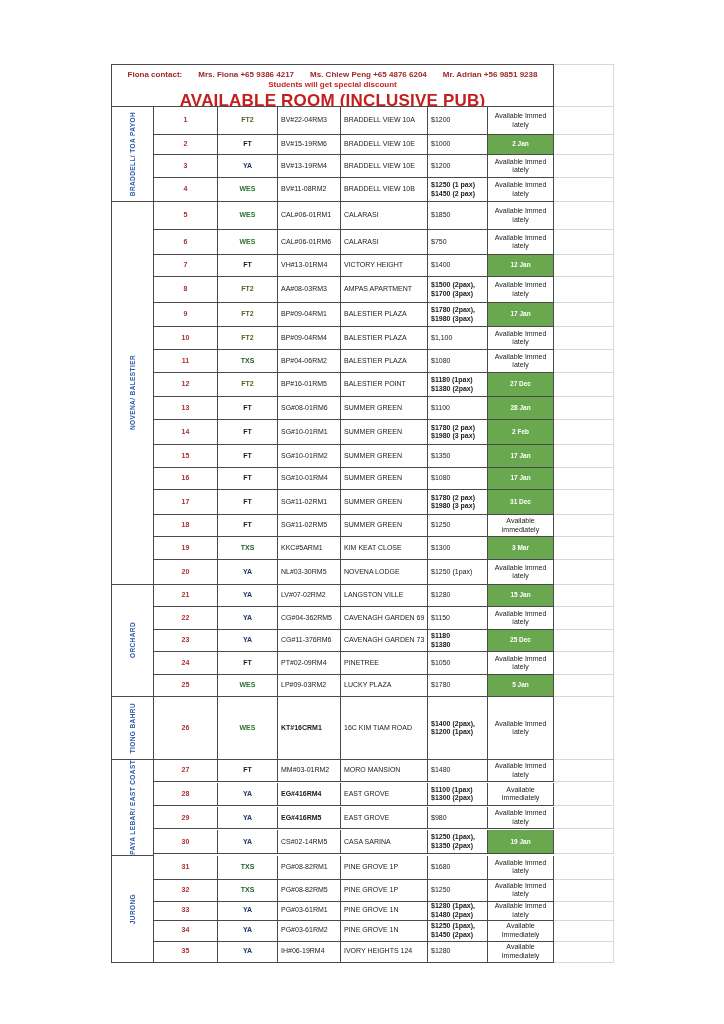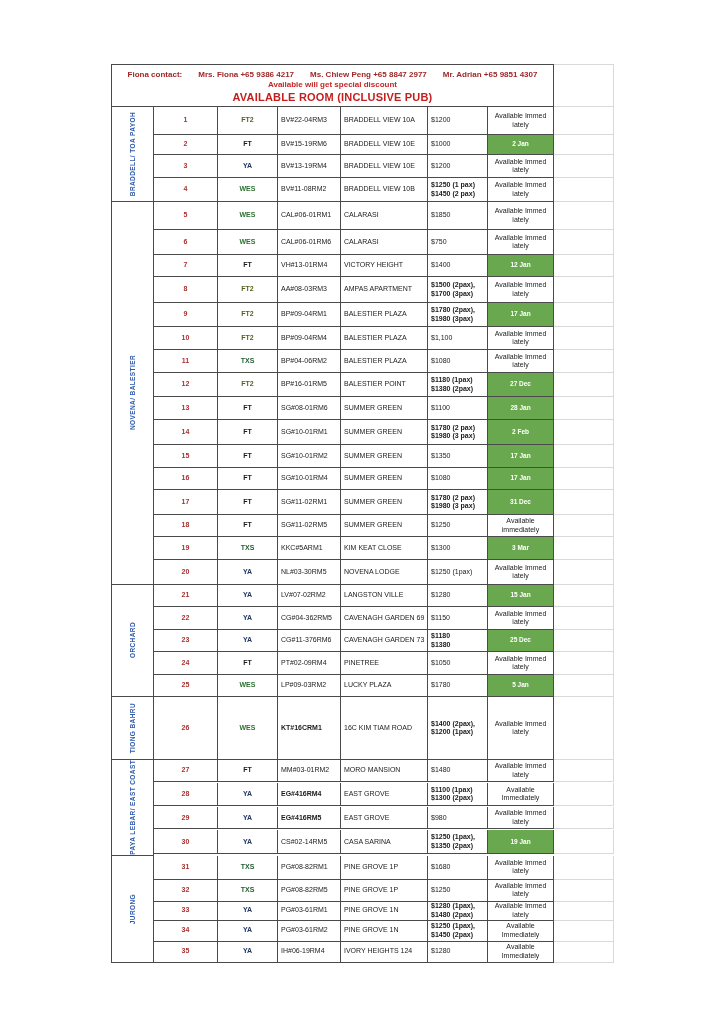--- a/index.html
+++ b/index.html
@@ -7,21 +7,21 @@
     --ghost:#d9d9d9;
   }
   *{box-sizing:border-box;margin:0;padding:0;}
   html,body{width:724px;height:1024px;background:#ffffff;font-family:"Liberation Sans",sans-serif;}
   .sheet{position:absolute;left:111px;top:64px;width:503px;border-left:1px solid var(--bd);}
   .hdr-row{display:flex;}
   .hdr-box{width:442px;height:43px;border:1px solid var(--bd);border-left:none;text-align:center;padding-top:3px;background:#fff;}
   .hdr-ghost{width:60px;height:43px;border-top:1px solid var(--ghost);border-right:1px solid var(--ghost);border-bottom:1px solid var(--ghost);}
   .contact-line{display:flex;justify-content:center;gap:16px;font-size:8px;font-weight:bold;height:12px;align-items:center;}
   .discount-line{font-size:8px;font-weight:bold;height:11px;}
-  .title-line{font-size:11px;font-weight:bold;letter-spacing:.2px;}
+  .title-line{font-size:17px;font-weight:bold;letter-spacing:.2px;}
   .group{display:grid;grid-template-columns:42px 64px 60px 63px 87px 60px 66px 60px;}
   .cell{border-right:1px solid var(--bd);border-bottom:1px solid var(--bd);display:flex;flex-direction:column;justify-content:center;overflow:hidden;font-size:7px;line-height:8.5px;color:#1a1a1a;background:#fff;}
   .center{align-items:center;text-align:center;}
   .left{align-items:flex-start;text-align:left;padding-left:3px;}
   .region-cell{grid-column:1;align-items:center;}
   .region-label{writing-mode:vertical-rl;transform:rotate(180deg);font-size:6.5px;font-weight:bold;letter-spacing:.4px;line-height:8px;text-align:center;max-height:100%;}
   .num{font-weight:bold;}
   .type{font-weight:bold;}
   .bold{font-weight:bold;}
   .hl{font-weight:bold;font-size:6.5px;color:#ffffff;}
@@ -29,24 +29,24 @@
 </style>
 </head>
 <body>
 
 <div class="sheet">
   <div class="hdr-row">
     <div class="hdr-box">
       <div class="contact-line" style="color: rgb(160, 40, 40);">
         <span>Fiona contact:</span>
         <span>Mrs. Fiona +65 9386 4217</span>
-        <span>Ms. Chiew Peng +65 8847 2977</span>
-        <span>Mr. Adrian +65 9851 4307</span>
-      </div>
-      <div class="discount-line" style="color: rgb(196, 38, 38);">Available will get special discount</div>
+        <span>Ms. Chiew Peng +65 4876 6204</span>
+        <span>Mr. Adrian +56 9851 9238</span>
+      </div>
+      <div class="discount-line" style="color: rgb(196, 38, 38);">Students will get special discount</div>
       <div class="title-line" style="color: rgb(196, 30, 30);">AVAILABLE ROOM (INCLUSIVE PUB)</div>
     </div>
     <div class="hdr-ghost"></div>
   </div>
   <div id="groups">
       <div class="group">
         <div class="cell region-cell" style="grid-row: 1 / span 4;">
           <div class="region-label" style="color: rgb(46, 90, 172);">BRADDELL/ TOA PAYOH</div>
         </div>
         <div class="cell center num" style="height: 28px; color: rgb(169, 48, 48);">1</div>

